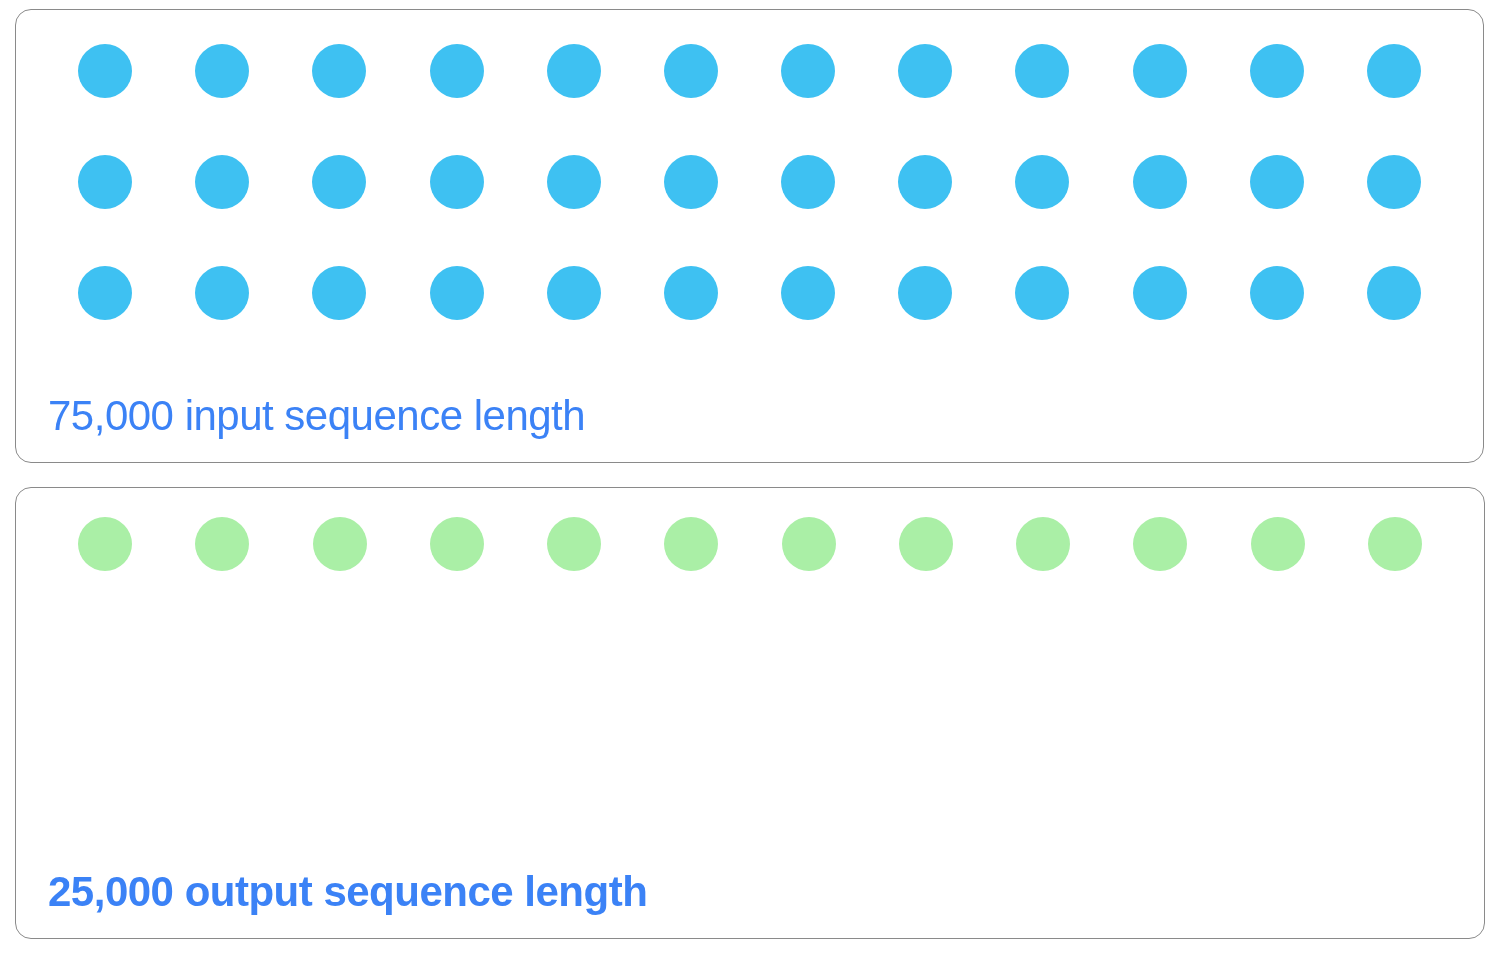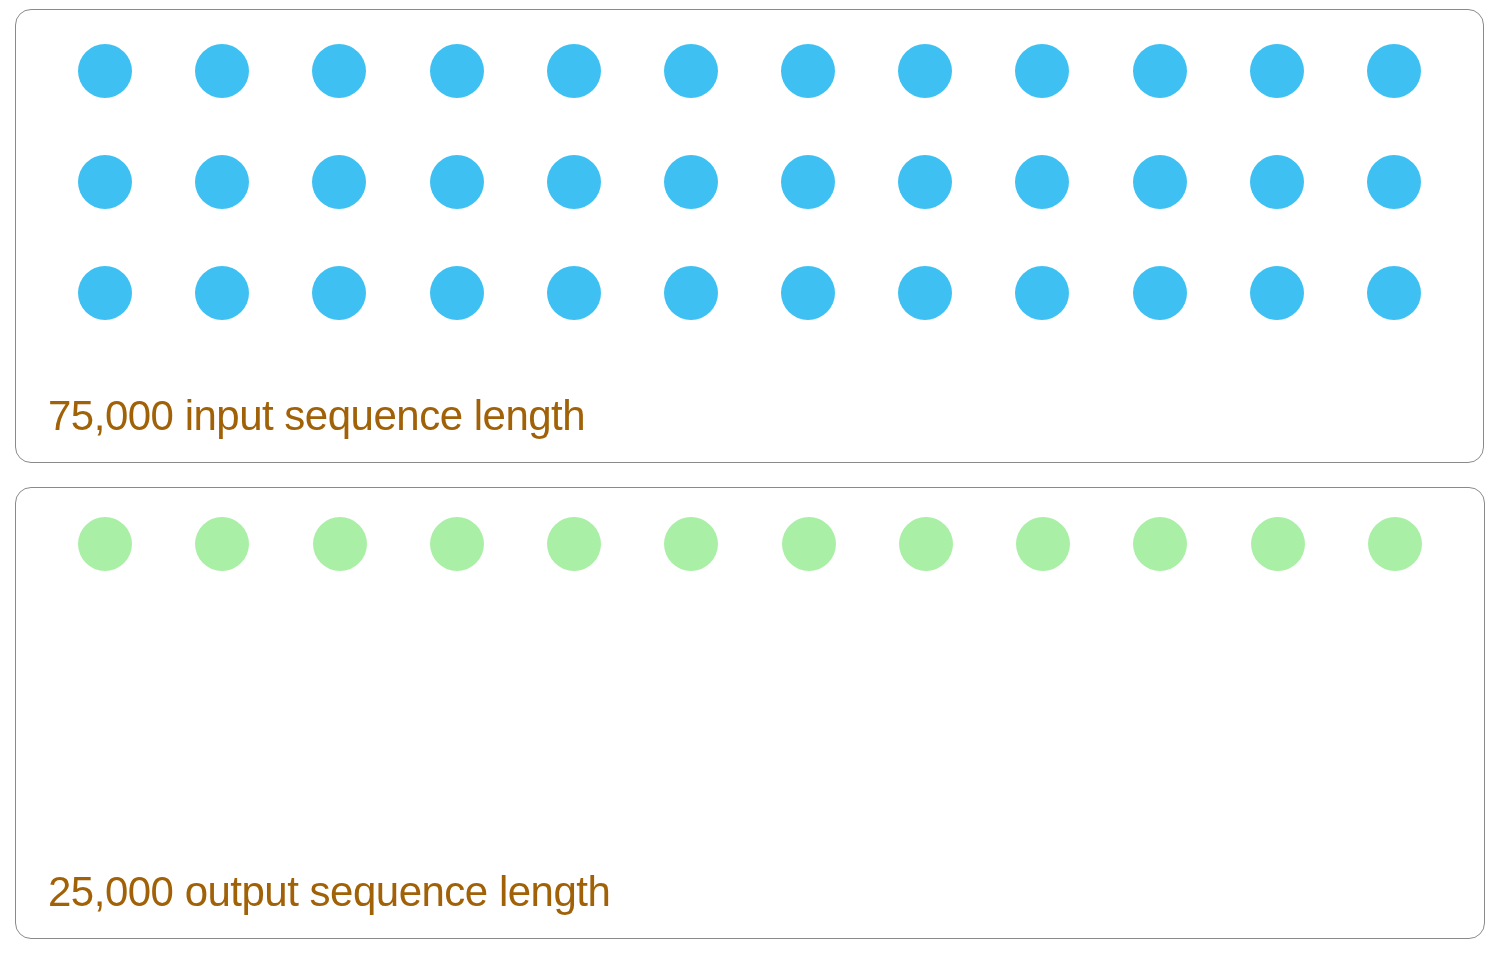--- a/index.html
+++ b/index.html
@@ -25,20 +25,21 @@
     left: 15px;
     top: 9px;
     width: 1469px;
     height: 454px;
   }
   .panel-output {
     left: 15px;
     top: 487px;
     width: 1470px;
     height: 452px;
+    font-weight: bold;
   }
   .dot-grid {
     display: flex;
     flex-direction: column;
     gap: 57px;
     padding: 34px 62px 0 62px;
   }
   .panel-output .dot-grid {
     padding-top: 29px;
   }
@@ -51,21 +52,21 @@
     height: 54px;
     border-radius: 50%;
     flex: 0 0 auto;
   }
   .panel-label {
     position: absolute;
     left: 32px;
     bottom: 22px;
     font-size: 42px;
     letter-spacing: -0.5px;
-    color: #a16207;
+    color: #3b82f6;
     white-space: nowrap;
   }
 </style>
 </head>
 <body>
 
 <div>
 
   <section class="panel panel-input">
     <div class="dot-grid">

